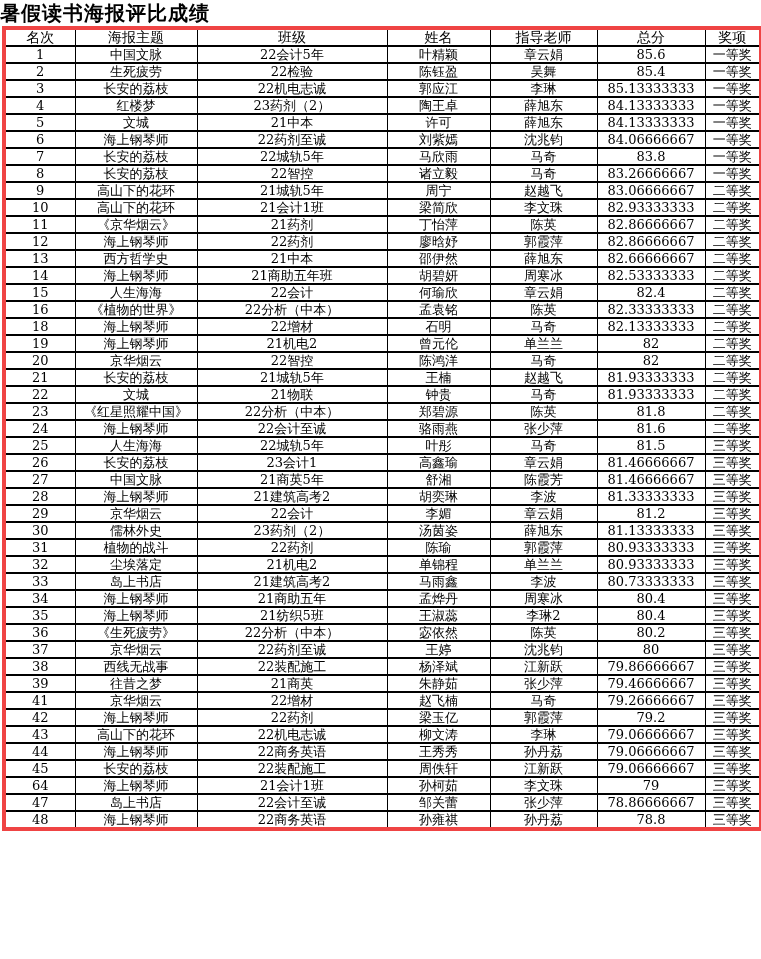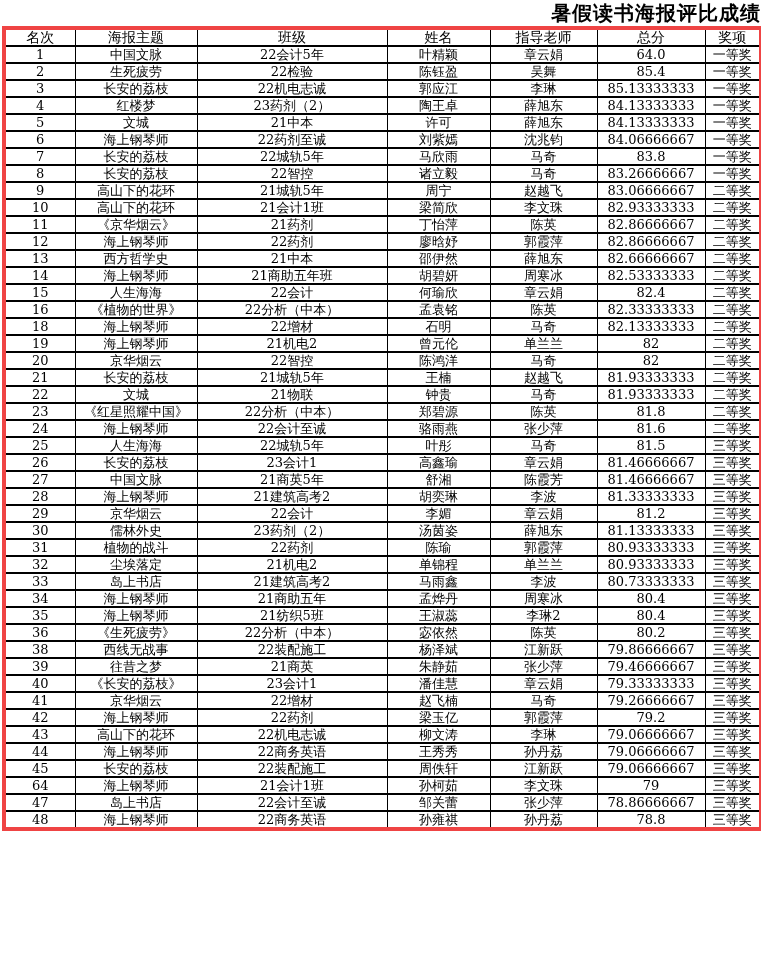--- a/index.html
+++ b/index.html
@@ -6,21 +6,21 @@
   html, body {
     width: 761px;
     background: #ffffff;
     font-family: "DejaVu Serif", "Liberation Serif", serif;
     color: #000000;
   }
   body { height: 959px; overflow: hidden; }
   .page-title {
     height: 26px;
     line-height: 26px;
-    text-align: right;
+    text-align: left;
     font-size: 20px;
     font-weight: bold;
     letter-spacing: 1px;
   }
   table.score-table {
     border-collapse: collapse;
     table-layout: fixed;
     width: 757px;
     margin: 0 2px;
     border: 4px solid #ef4444;
@@ -76,21 +76,21 @@
         <th>奖项</th>
       </tr>
   </thead>
   <tbody>
       <tr>
         <td>1</td>
         <td>中国文脉</td>
         <td>22会计5年</td>
         <td>叶精颖</td>
         <td>章云娟</td>
-        <td>64.0</td>
+        <td>85.6</td>
         <td>一等奖</td>
       </tr>
       <tr>
         <td>2</td>
         <td>生死疲劳</td>
         <td>22检验</td>
         <td>陈钰盈</td>
         <td>吴舞</td>
         <td>85.4</td>
         <td>一等奖</td>
@@ -386,47 +386,47 @@
       <tr>
         <td>36</td>
         <td>《生死疲劳》</td>
         <td>22分析（中本）</td>
         <td>宓依然</td>
         <td>陈英</td>
         <td>80.2</td>
         <td>三等奖</td>
       </tr>
       <tr>
+        <td>37</td>
+        <td>京华烟云</td>
+        <td>22药剂至诚</td>
+        <td>王婷</td>
+        <td>沈兆钧</td>
+        <td>80</td>
+        <td>三等奖</td>
+      </tr>
+      <tr>
         <td>38</td>
         <td>西线无战事</td>
         <td>22装配施工</td>
         <td>杨泽斌</td>
         <td>江新跃</td>
         <td>79.86666667</td>
         <td>三等奖</td>
       </tr>
       <tr>
         <td>39</td>
         <td>往昔之梦</td>
         <td>21商英</td>
         <td>朱静茹</td>
         <td>张少萍</td>
         <td>79.46666667</td>
         <td>三等奖</td>
       </tr>
       <tr>
-        <td>40</td>
-        <td>《长安的荔枝》</td>
-        <td>23会计1</td>
-        <td>潘佳慧</td>
-        <td>章云娟</td>
-        <td>79.33333333</td>
-        <td>三等奖</td>
-      </tr>
-      <tr>
         <td>41</td>
         <td>京华烟云</td>
         <td>22增材</td>
         <td>赵飞楠</td>
         <td>马奇</td>
         <td>79.26666667</td>
         <td>三等奖</td>
       </tr>
       <tr>
         <td>42</td>

